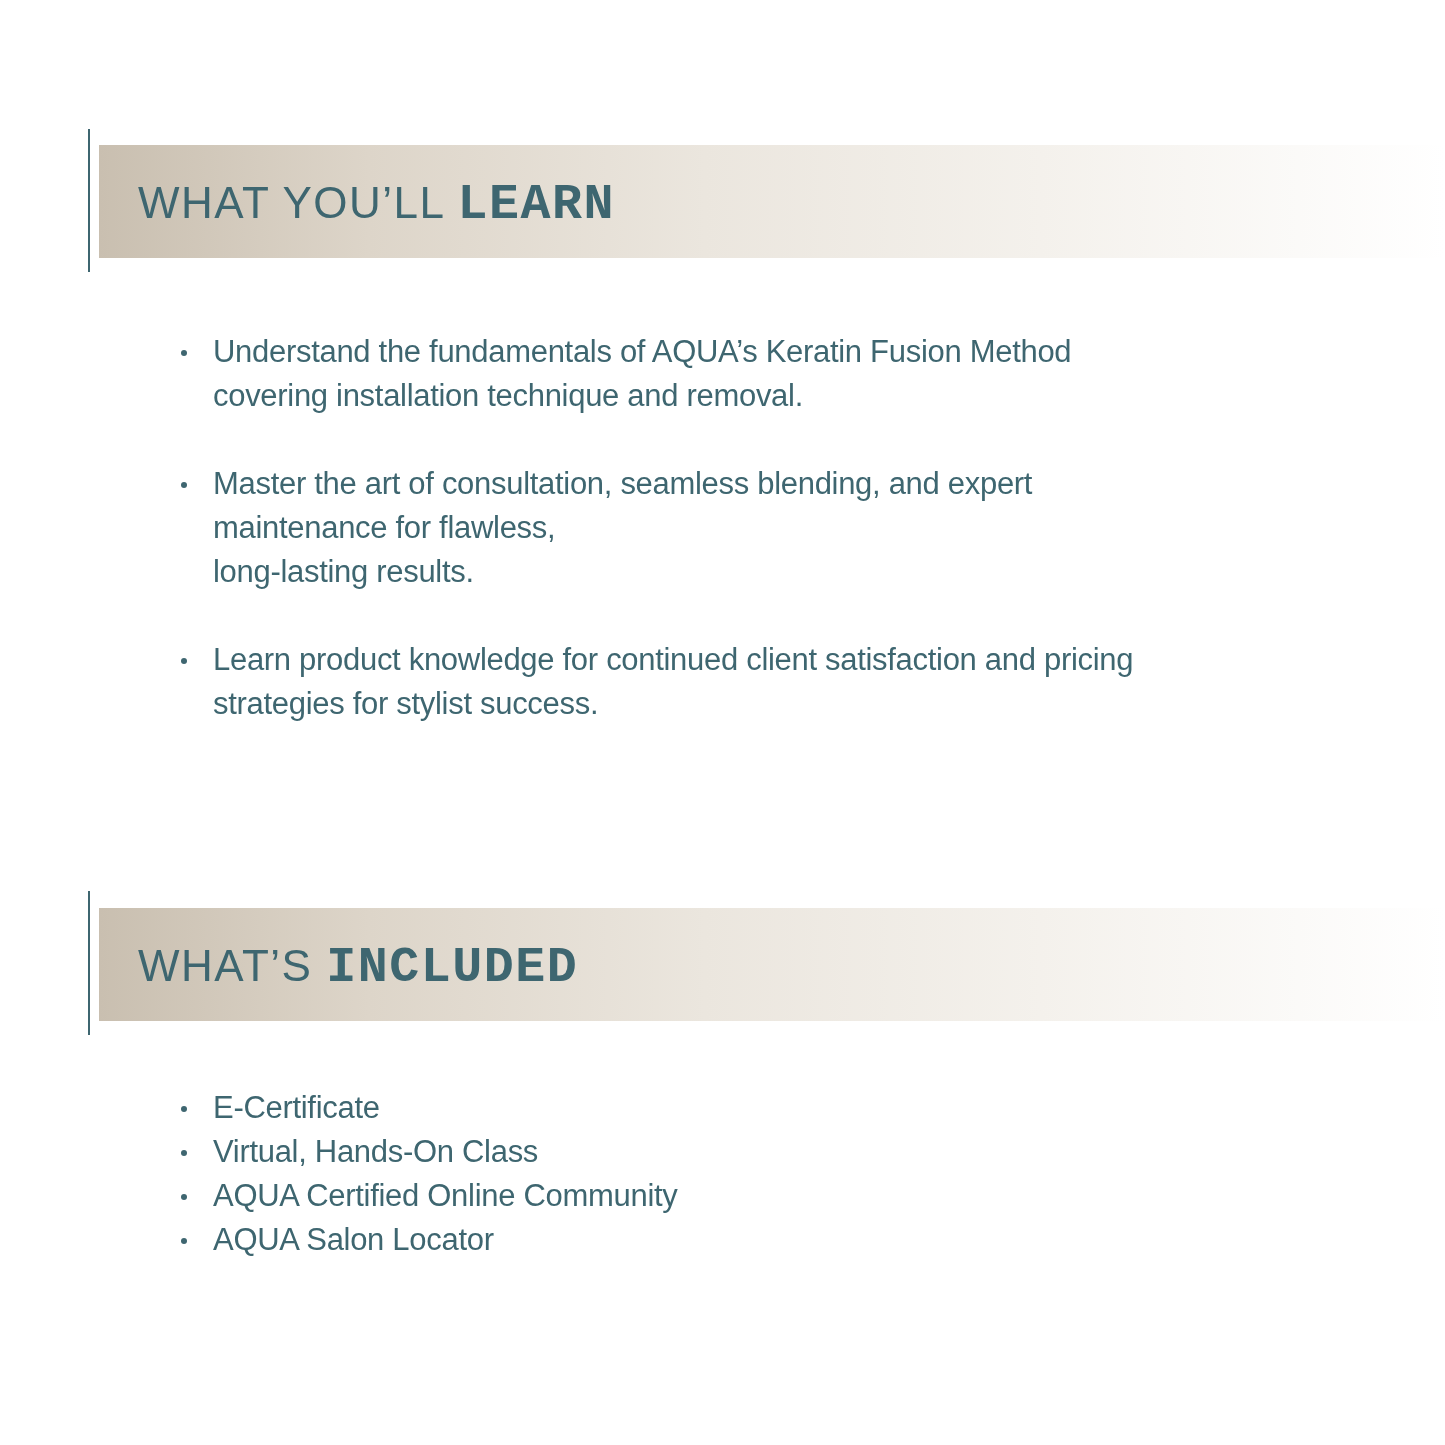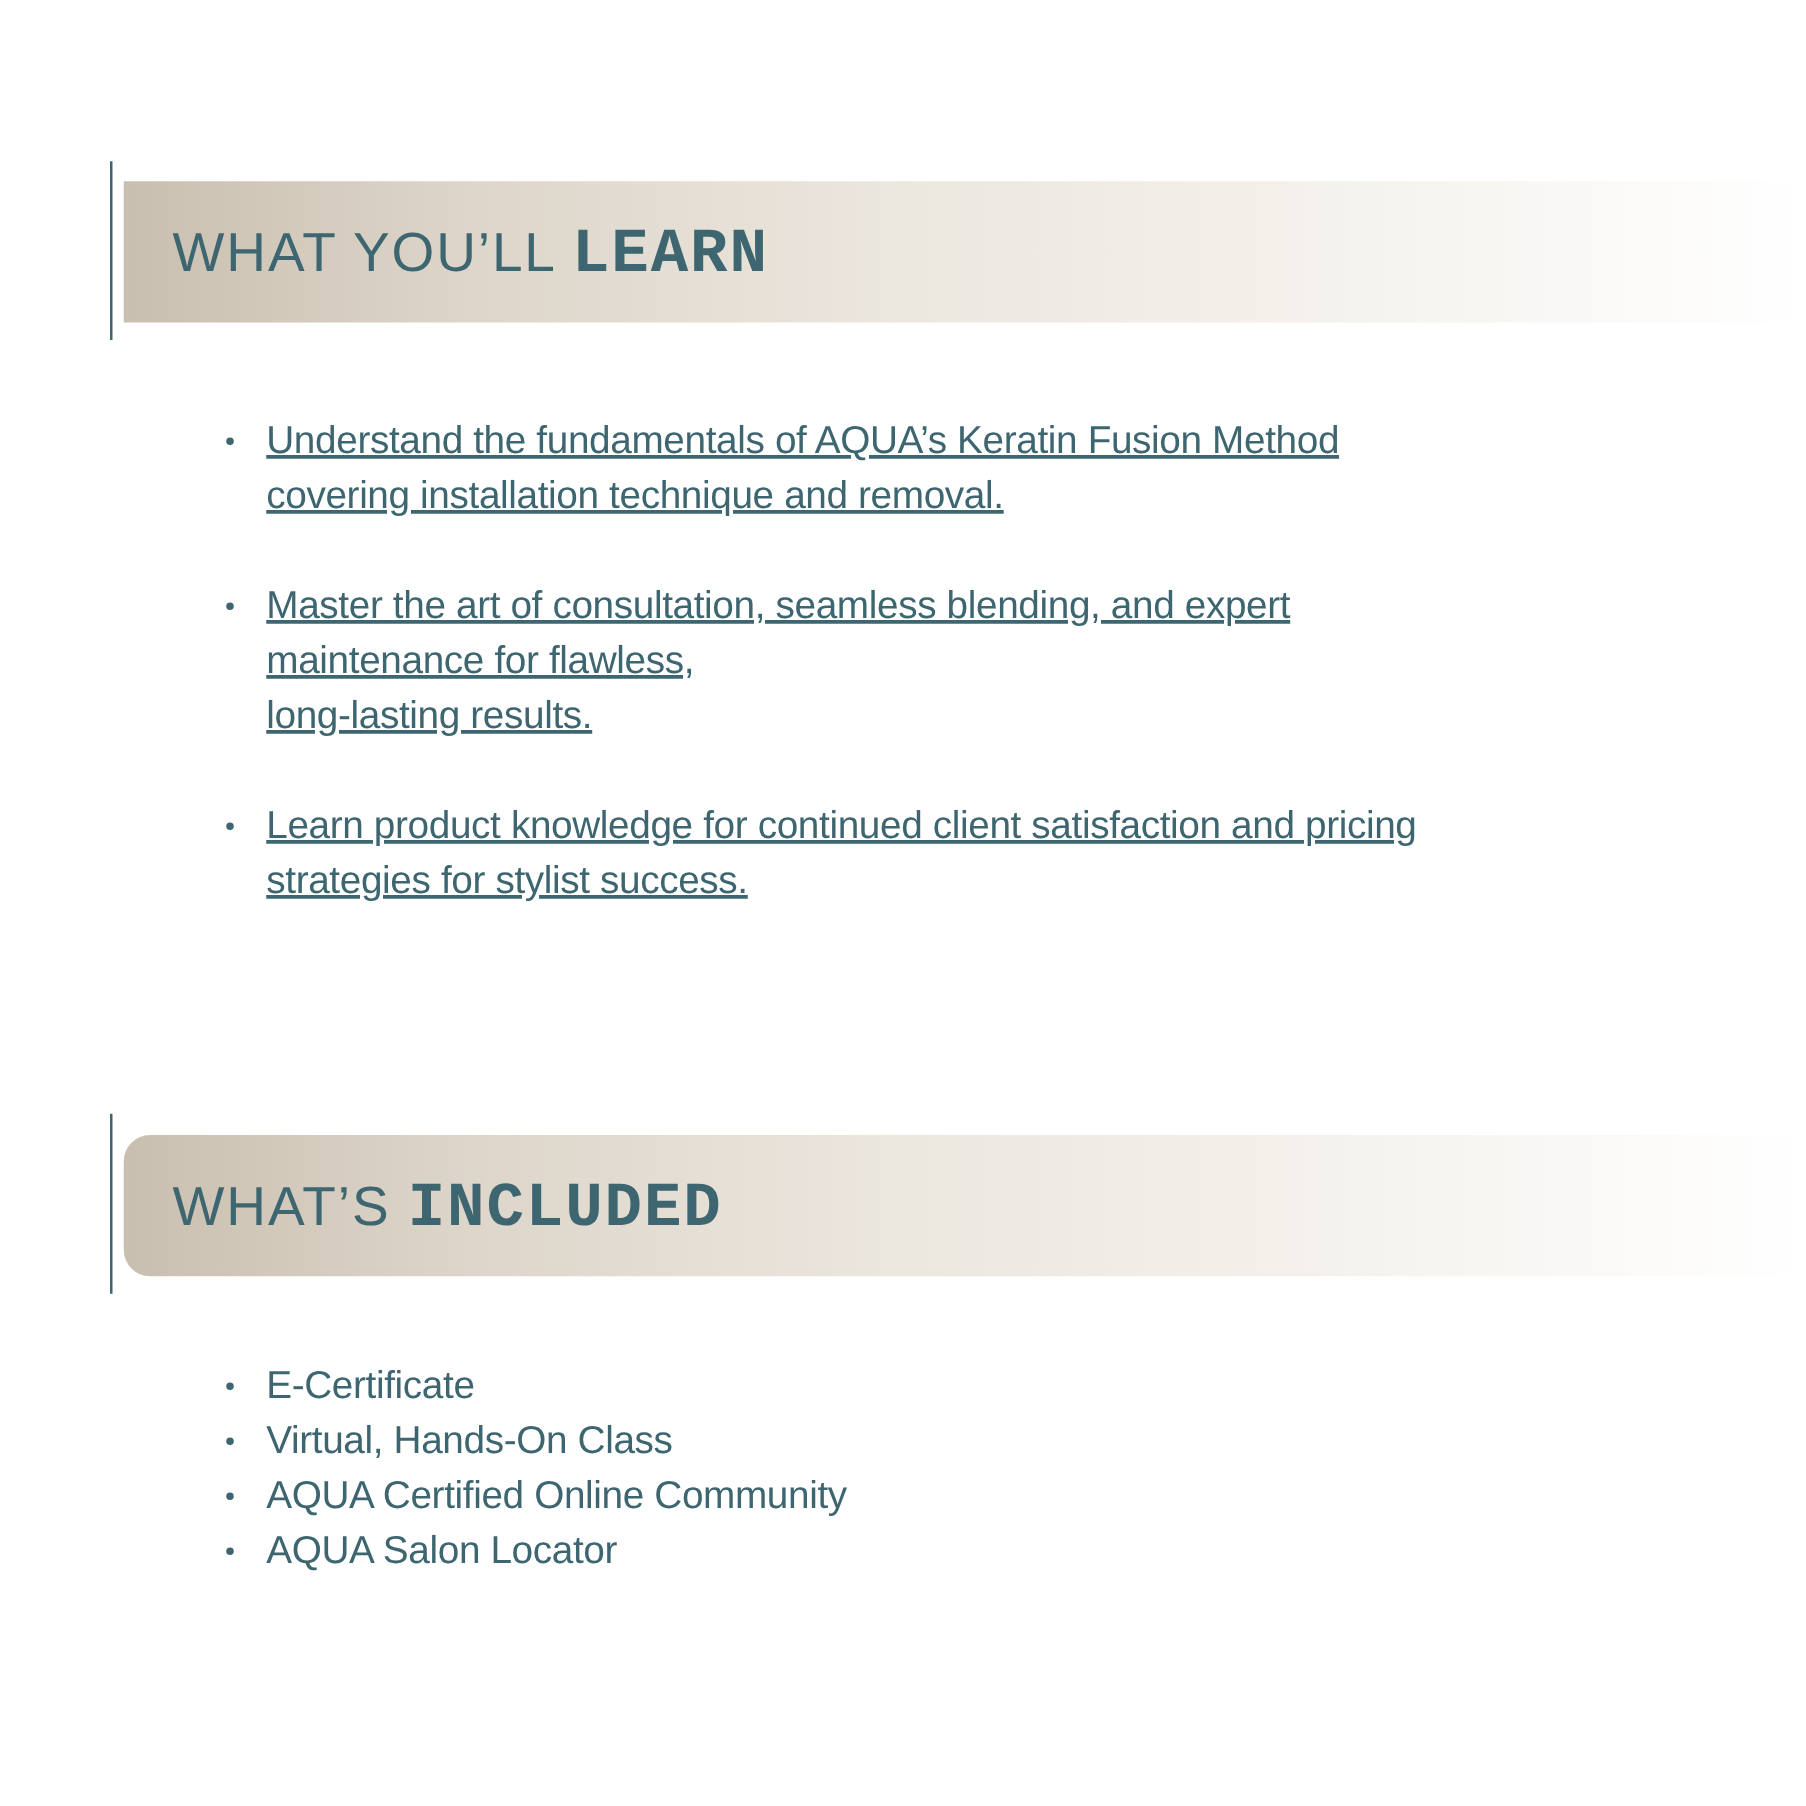--- a/index.html
+++ b/index.html
@@ -76,21 +76,21 @@
       top: 20px;
       width: 6px;
       height: 6px;
       border-radius: 50%;
       background: #3e6670;
     }
     .bullet-item .line {
       display: block;
       white-space: nowrap;
     }
-    .learn-list .bullet-item { margin-bottom: 44px; text-decoration: underline; }
+    .learn-list .bullet-item { margin-bottom: 44px; }
     .learn-list .bullet-item:last-child { margin-bottom: 0; }
     .included-list .bullet-item { margin-bottom: 0; }
   </style>
 </head>
 <body>
 
 <div class="section-rule" style="top:129px; height:143px;"></div>
 <div class="banner" style="top:145px;">
   <div class="banner-title">
     <span class="light">WHAT YOU’LL </span><span class="bold">LEARN</span>
@@ -110,21 +110,21 @@
     <span class="line">long-lasting results.</span>
   </li>
   <li class="bullet-item">
     <span class="dot"></span>
     <span class="line">Learn product knowledge for continued client satisfaction and pricing</span>
     <span class="line">strategies for stylist success.</span>
   </li>
 </ul>
 
 <div class="section-rule" style="top:891px; height:144px;"></div>
-<div class="banner" style="top:908px;border-radius:21px;">
+<div class="banner" style="top:908px;">
   <div class="banner-title">
     <span class="light">WHAT’S </span><span class="bold">INCLUDED</span>
   </div>
 </div>
 
 <ul class="bullet-list included-list" style="top:1086px;">
   <li class="bullet-item">
     <span class="dot"></span>
     <span class="line">E-Certificate</span>
   </li>

